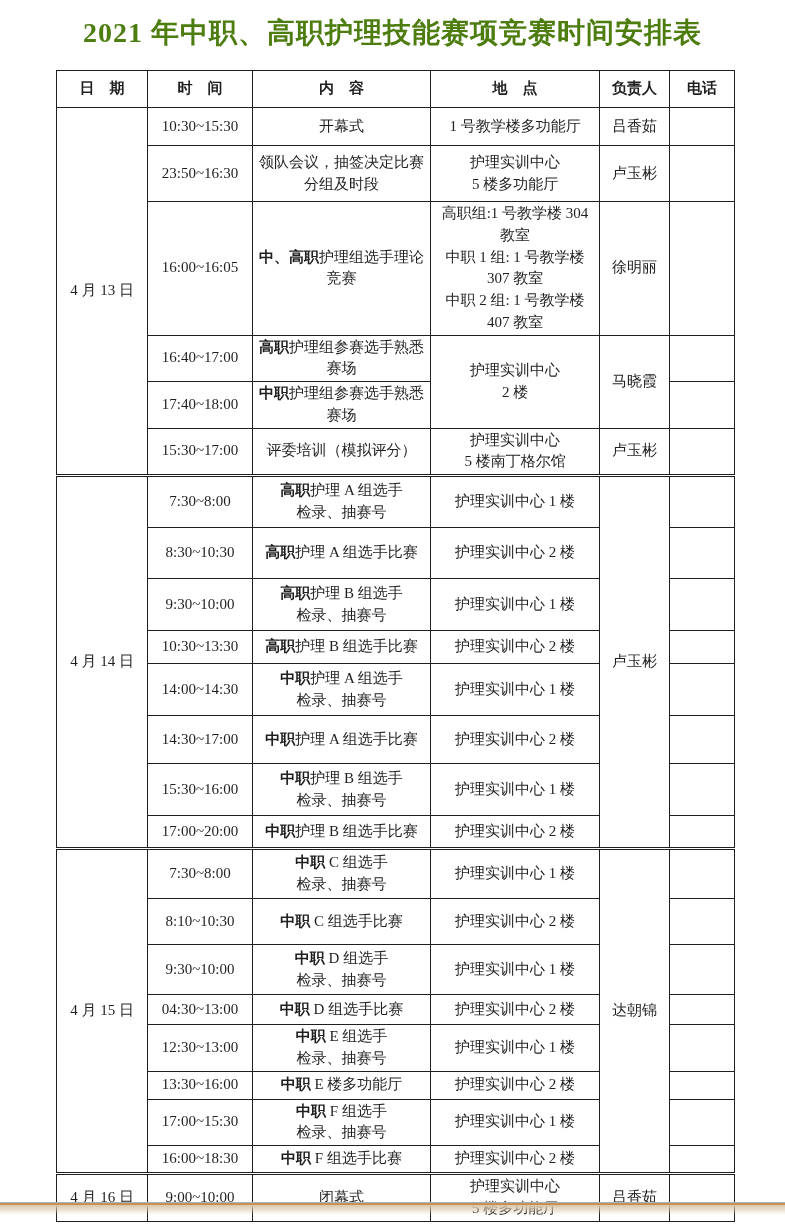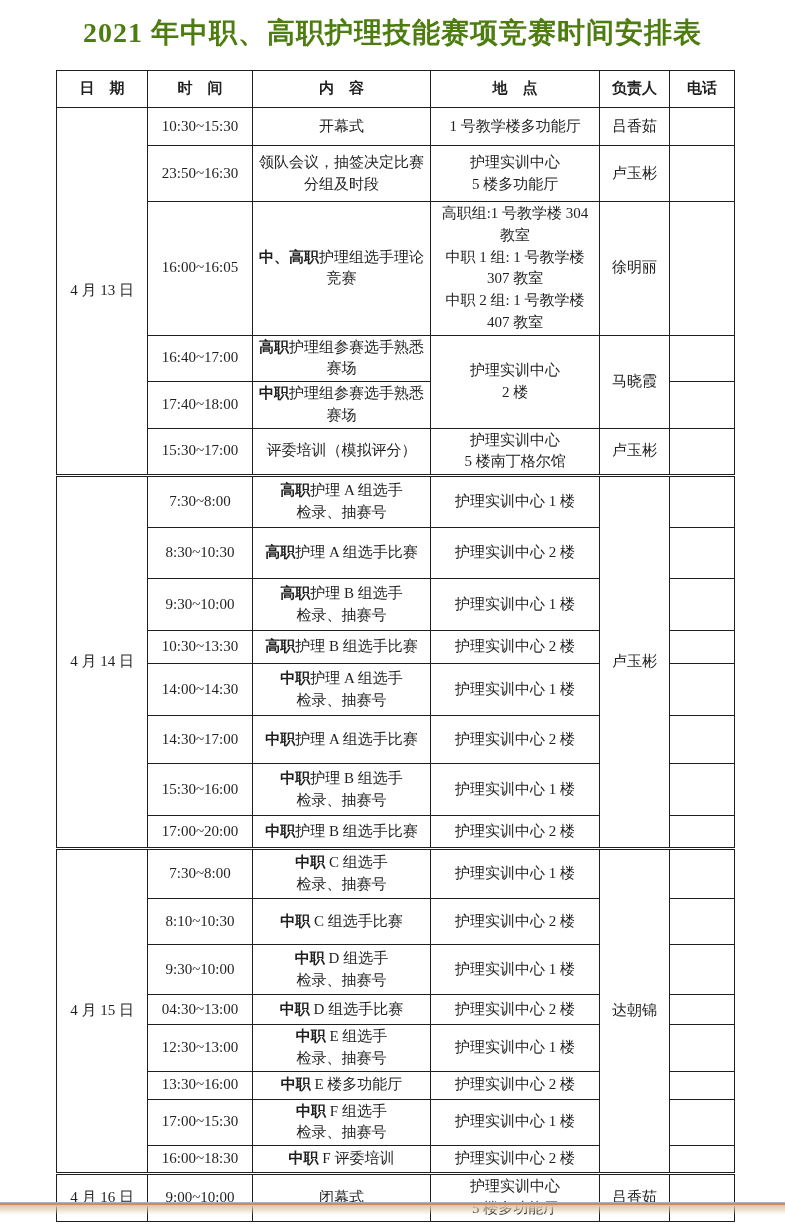--- a/index.html
+++ b/index.html
@@ -219,21 +219,21 @@
     </tr>
     <tr style="height:46px">
       <td class="c-time">17:00~15:30</td>
       <td class="c-content"><span class="b">中职</span><span> F 组选手
 检录、抽赛号</span></td>
       <td class="c-loc">护理实训中心 1 楼</td>
       <td class="c-phone"></td>
     </tr>
     <tr style="height:28px">
       <td class="c-time">16:00~18:30</td>
-      <td class="c-content"><span class="b">中职</span><span> F 评委培训</span></td>
+      <td class="c-content"><span class="b">中职</span><span> F 组选手比赛</span></td>
       <td class="c-loc">护理实训中心 2 楼</td>
       <td class="c-phone"></td>
     </tr>
 
     <tr class="sec" style="height:46px">
       <td class="c-date">4 月 16 日</td>
       <td class="c-time">9:00~10:00</td>
       <td class="c-content"><span class="b"></span><span>闭幕式</span></td>
       <td class="c-loc">护理实训中心
 5 楼多功能厅</td>

